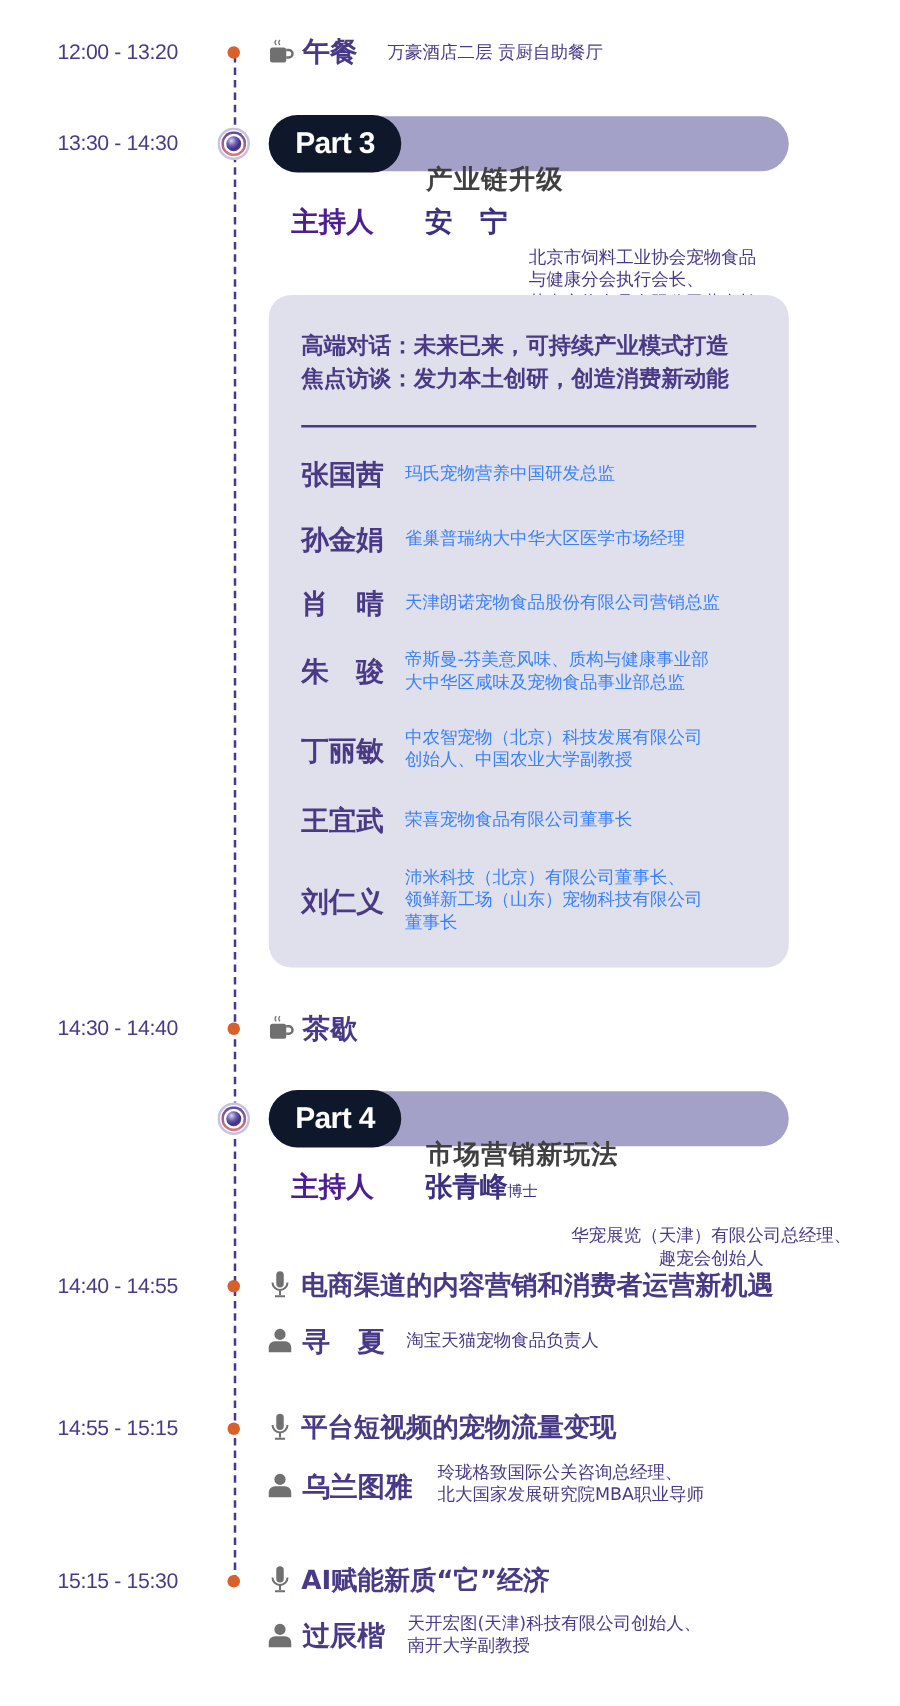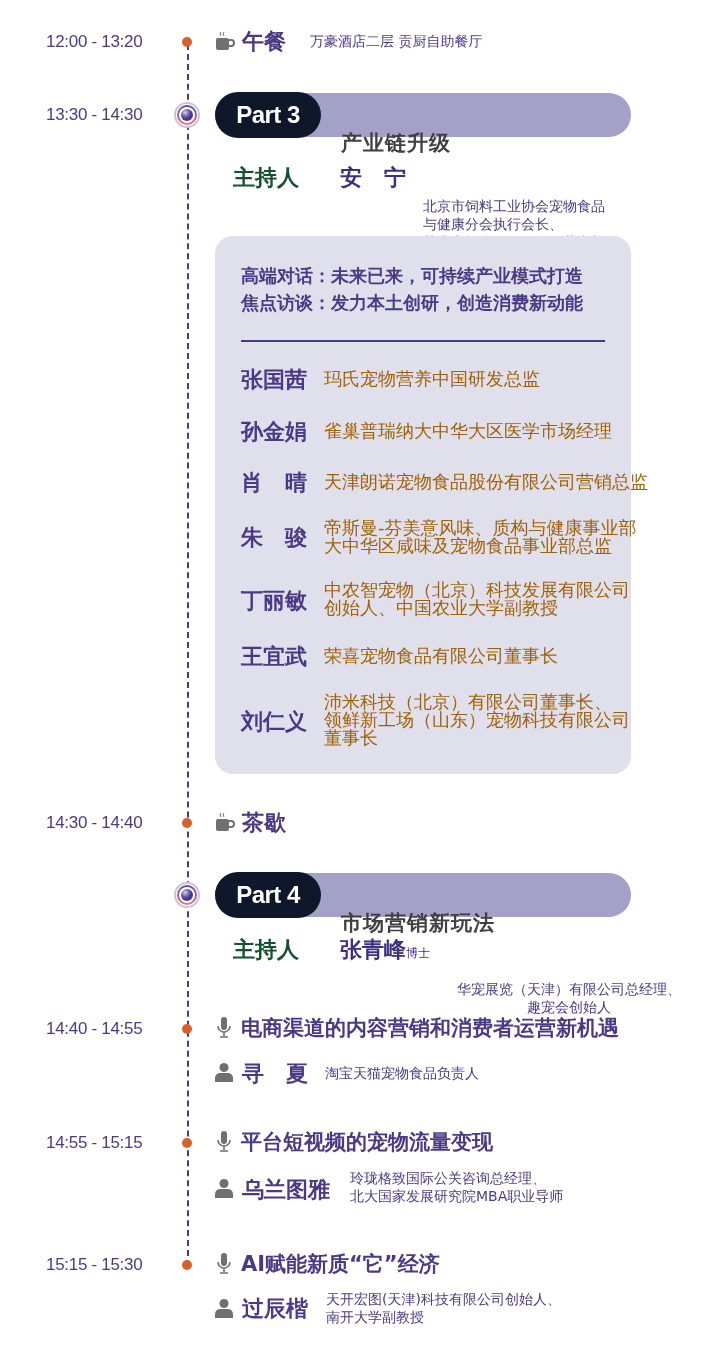--- a/index.html
+++ b/index.html
@@ -19,29 +19,29 @@
               background:radial-gradient(circle at 35% 30%, #d8d4ee 0%, #6a5bb0 35%, #3d3088 60%, #b84a5a 100%); }
   .icon { position:absolute; }
   .ev-title { position:absolute; font-size:22px; font-weight:bold; color:#4a3a86; white-space:nowrap; }
   .ev-sub { position:absolute; font-size:14px; color:#4a3a86; white-space:nowrap; }
   .pill { position:absolute; left:215px; width:416px; height:44px; border-radius:22px; background:#a3a1c8; }
   .pill-dark { position:absolute; left:0; top:-1px; width:106px; height:46px; border-radius:23px; background:#0f172a;
                color:#fff; font-family:"Liberation Sans",sans-serif; font-weight:bold; font-size:24px;
                display:flex; align-items:center; justify-content:center; letter-spacing:-0.5px; }
   .pill-label { position:absolute; left:126px; top:0; height:44px; line-height:44px; color:#404040;
                 font-weight:bold; font-size:21px; letter-spacing:1px;margin-top:28px; }
-  .host-label { position:absolute; left:233px; font-size:22px; font-weight:bold; color:#14532d; }
+  .host-label { position:absolute; left:233px; font-size:22px; font-weight:bold; color:#4c1d95; }
   .host-name { position:absolute; font-size:22px; font-weight:bold; color:#3d3080; }
   .host-title { position:absolute; font-size:14px; line-height:18px; color:#4a3a86;margin-top:48px; }
   .panel { position:absolute; left:215px; top:236px; width:416px; height:538px; background:#e0dfec; border-radius:18px; }
   .topic { position:absolute; left:241px; font-size:18px; font-weight:bold; color:#4a3a86; white-space:nowrap; }
   .divider { position:absolute; left:241px; top:340px; width:364px; height:0; border-top:2px solid #4a3a86; }
   .pname { position:absolute; left:241px; width:72px; font-size:22px; font-weight:bold; color:#4a3a86;
            display:flex; justify-content:space-between; }
-  .ptitle { position:absolute; left:324px; font-size:18px; line-height:18px; color:#a16207; white-space:nowrap; }
+  .ptitle { position:absolute; left:324px; font-size:14px; line-height:18px; color:#3b82f6; white-space:nowrap; }
   .spk-name { position:absolute; font-size:22px; font-weight:bold; color:#4a3a86; white-space:nowrap; }
   .spk-title { position:absolute; font-size:14px; line-height:18px; color:#4a3a86; white-space:nowrap; }
   .talk { position:absolute; left:241px; font-size:21px; font-weight:bold; color:#4a3a86; white-space:nowrap; }
   .small { font-size:12px; font-weight:normal; }
 </style>
 </head>
 <body>
 
 <div class="timeline"></div>
 

